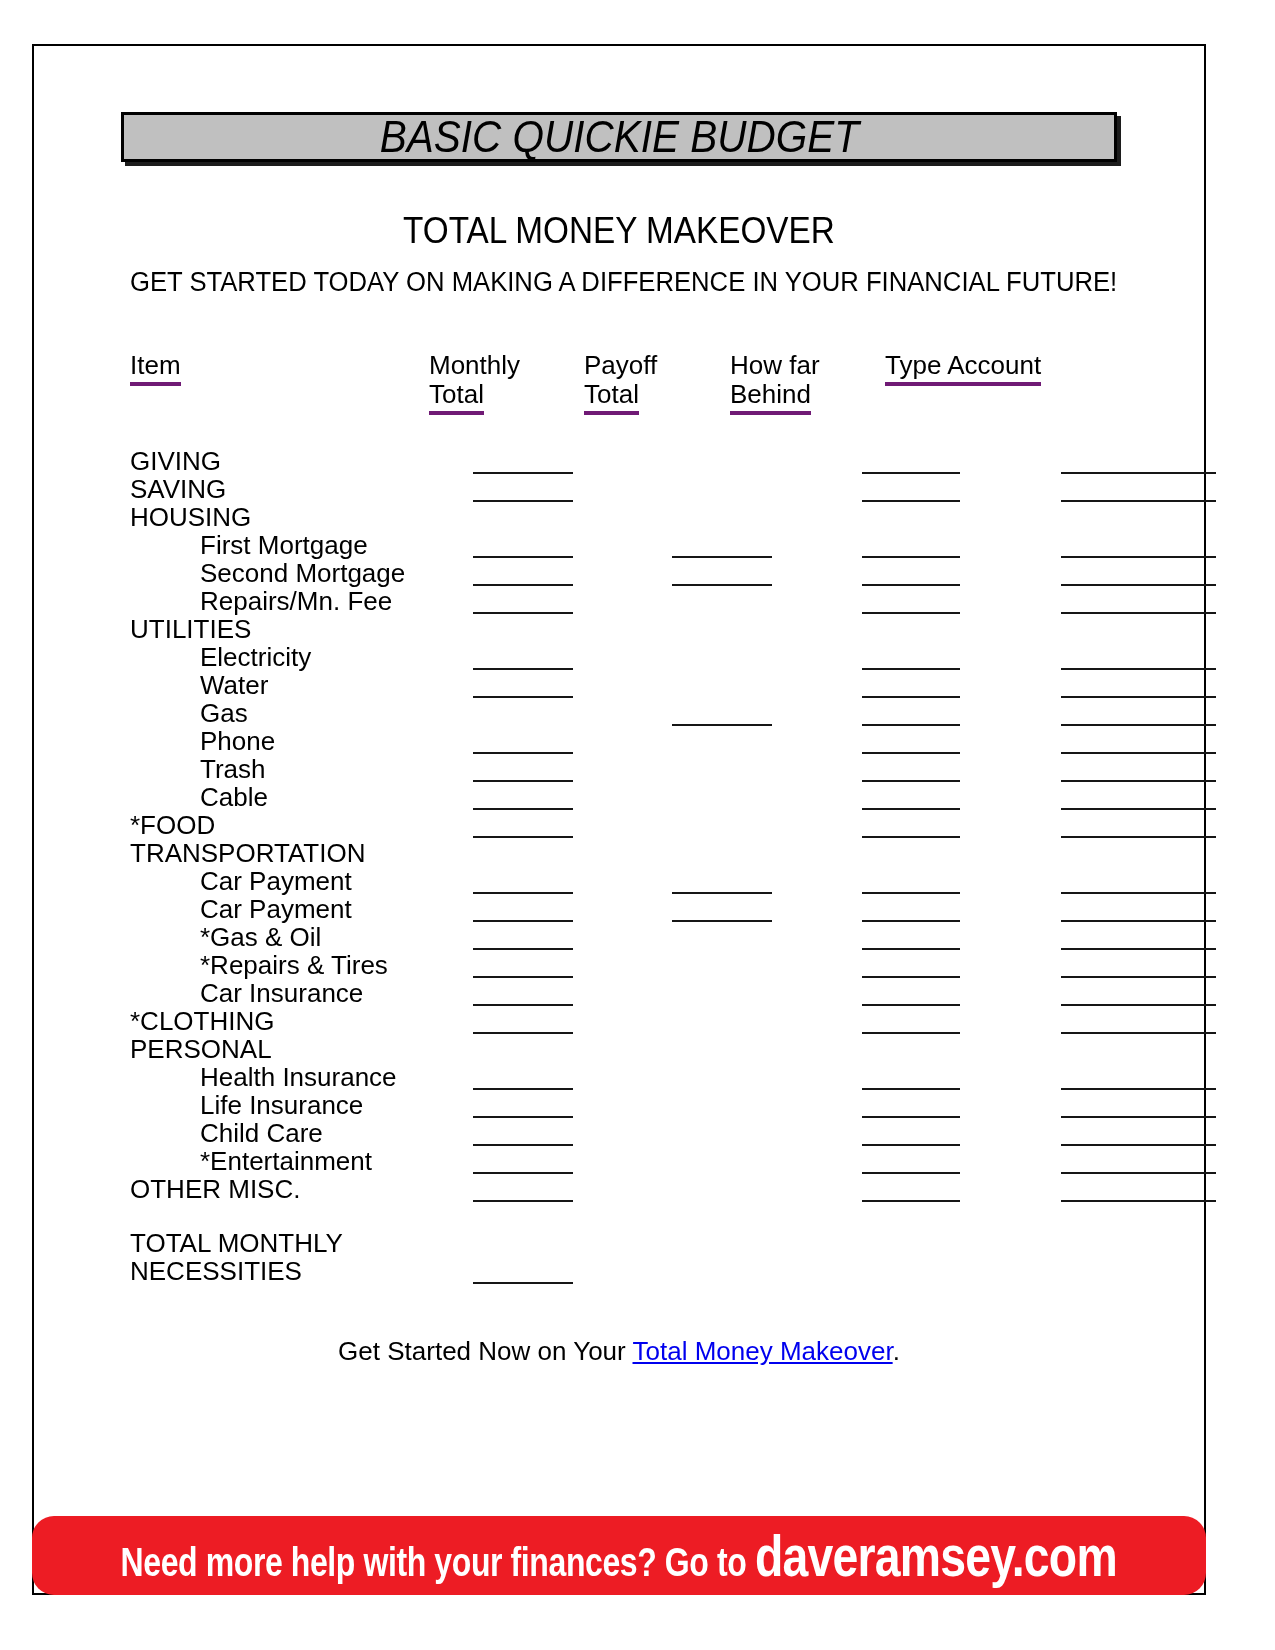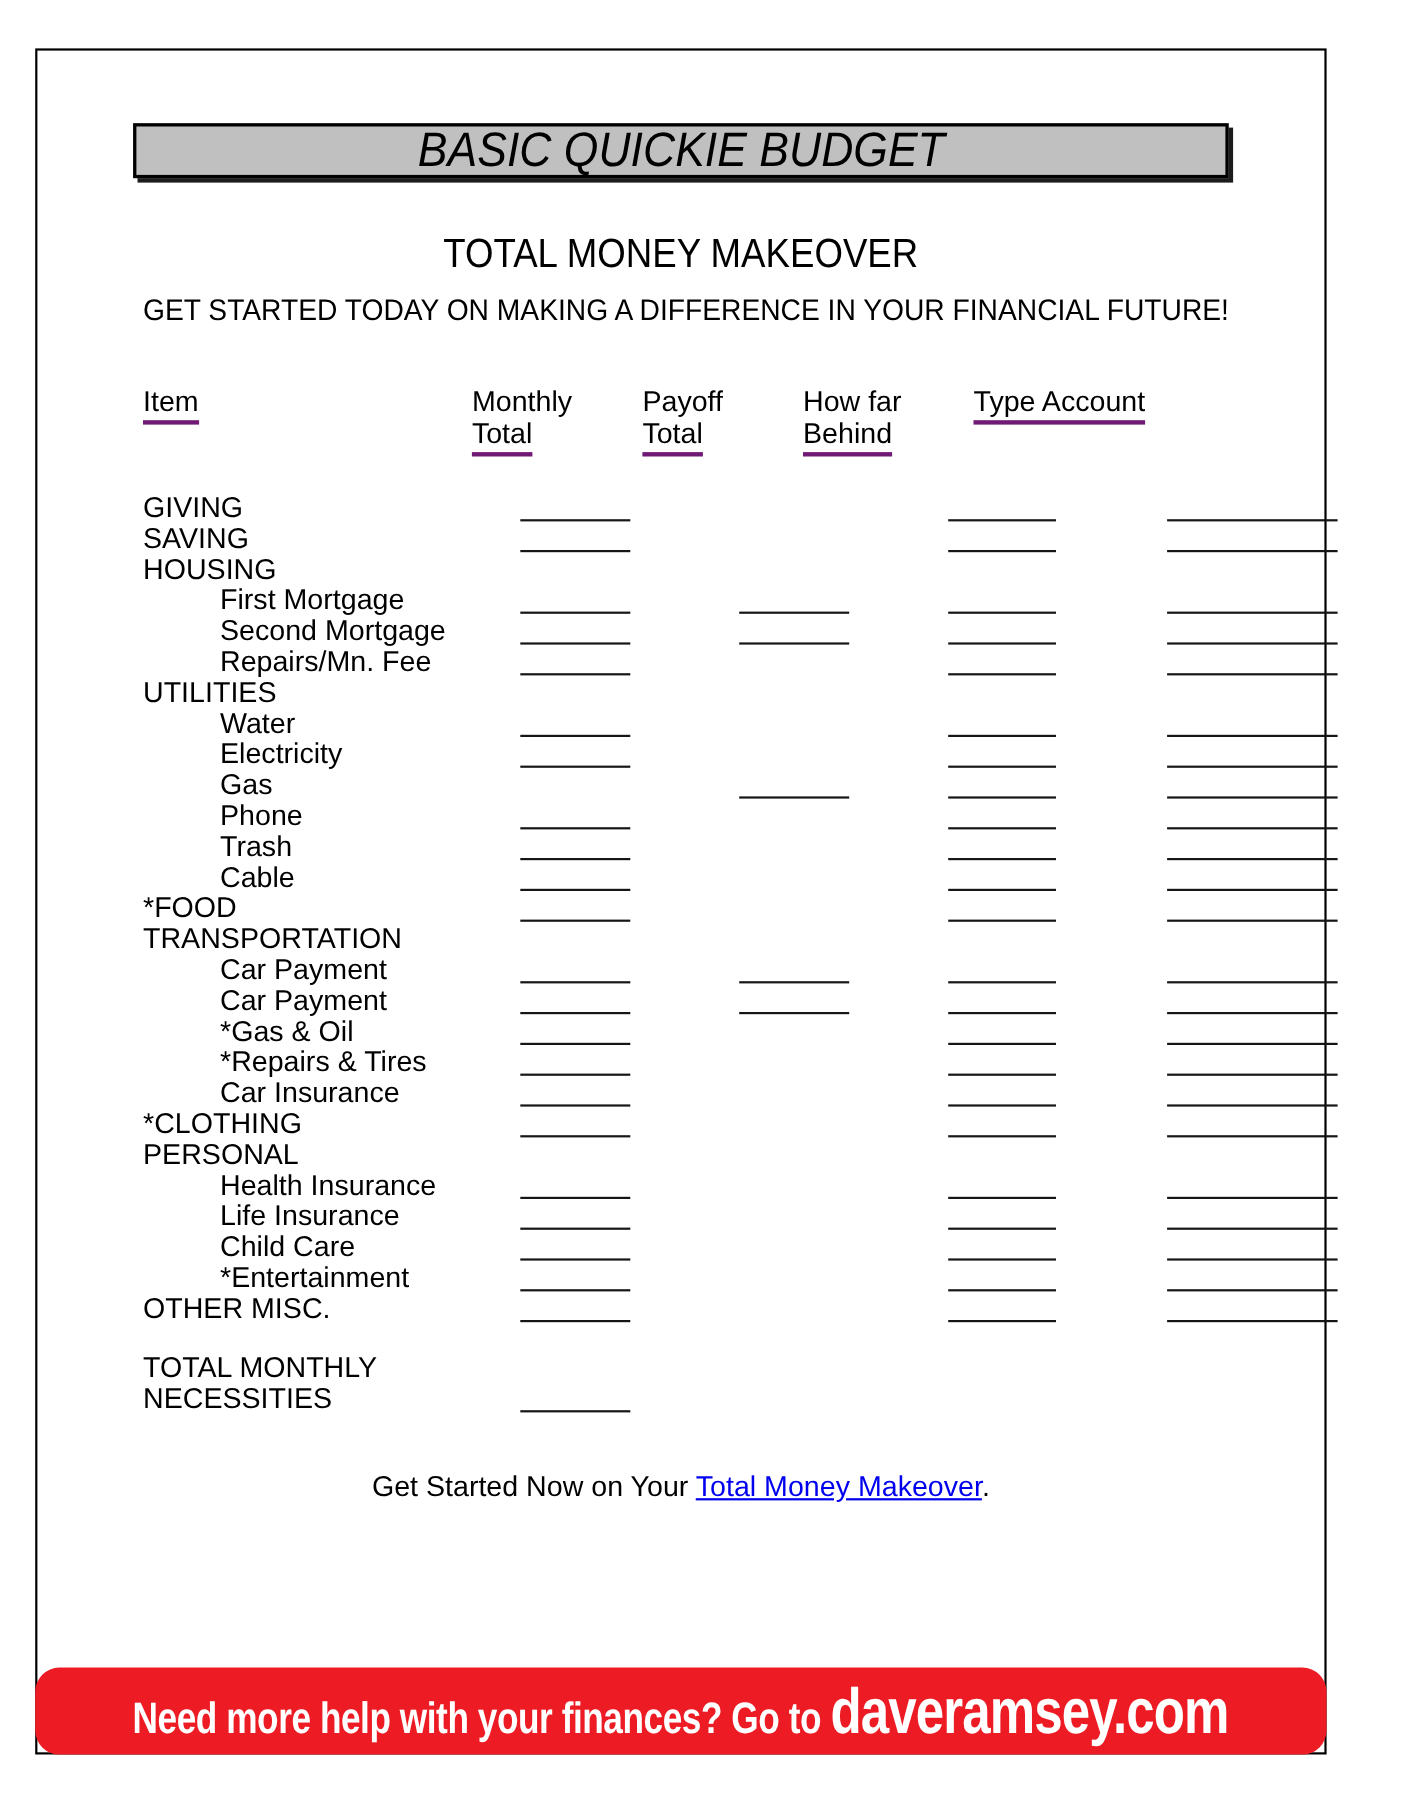--- a/index.html
+++ b/index.html
@@ -219,36 +219,36 @@
     <div class="cell labelcell">
       <span>UTILITIES</span>
     </div>
     <div class="cell" data-col="monthly"></div>
     <div class="cell" data-col="payoff"></div>
     <div class="cell" data-col="howfar"></div>
     <div class="cell" data-col="type"></div>
   </div>
       <div class="row grid5 indent">
     <div class="cell labelcell">
+      <span>Electricity</span>
+    </div>
+    <div class="cell has-line" data-col="monthly">
+          <div class="line"></div>
+        </div>
+    <div class="cell" data-col="payoff"></div>
+    <div class="cell has-line" data-col="howfar">
+          <div class="line"></div>
+        </div>
+    <div class="cell has-line" data-col="type">
+          <div class="line"></div>
+        </div>
+  </div>
+      <div class="row grid5 indent">
+    <div class="cell labelcell">
       <span>Water</span>
-    </div>
-    <div class="cell has-line" data-col="monthly">
-          <div class="line"></div>
-        </div>
-    <div class="cell" data-col="payoff"></div>
-    <div class="cell has-line" data-col="howfar">
-          <div class="line"></div>
-        </div>
-    <div class="cell has-line" data-col="type">
-          <div class="line"></div>
-        </div>
-  </div>
-      <div class="row grid5 indent">
-    <div class="cell labelcell">
-      <span>Electricity</span>
     </div>
     <div class="cell has-line" data-col="monthly">
           <div class="line"></div>
         </div>
     <div class="cell" data-col="payoff"></div>
     <div class="cell has-line" data-col="howfar">
           <div class="line"></div>
         </div>
     <div class="cell has-line" data-col="type">
           <div class="line"></div>

